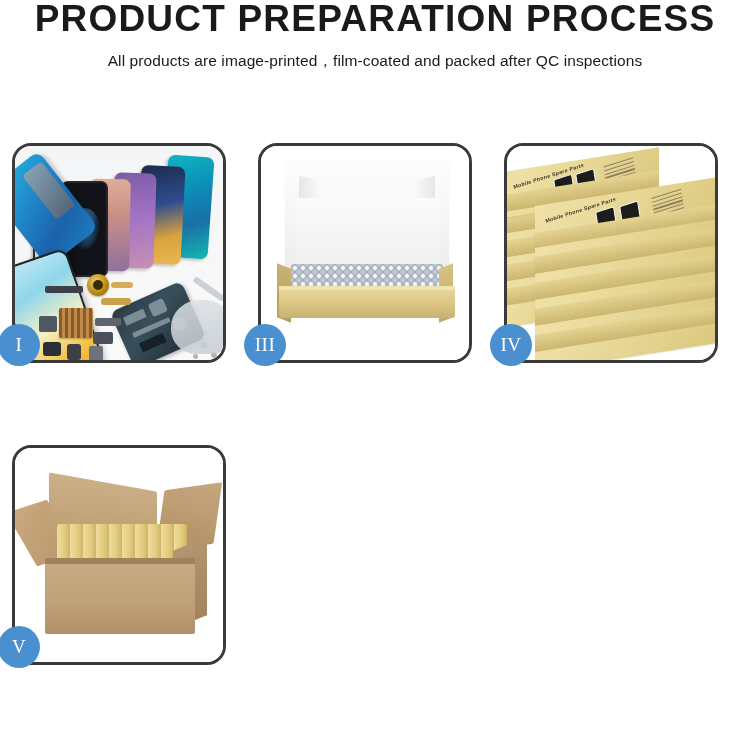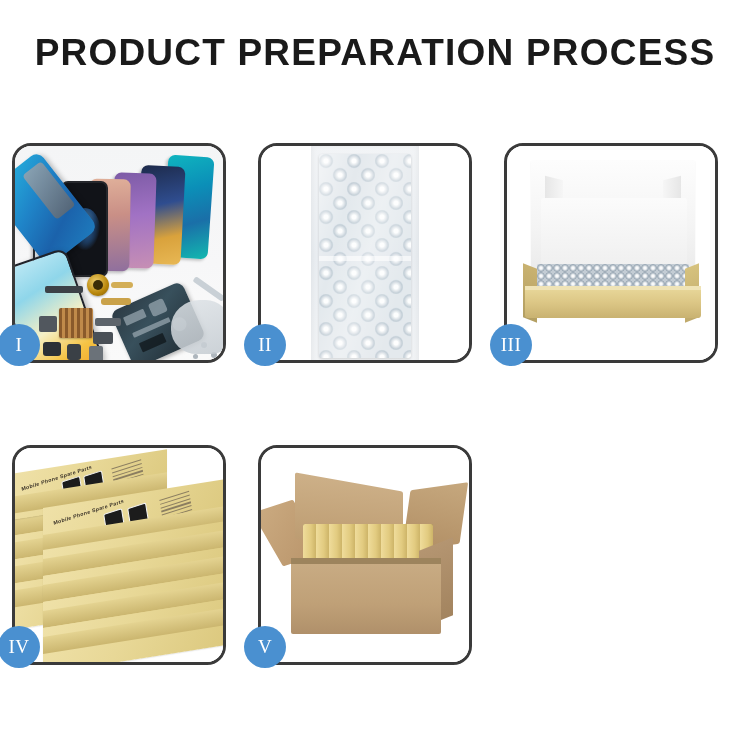--- a/index.html
+++ b/index.html
@@ -6,21 +6,21 @@
   body{
     width:750px;height:750px;
     background:#ffffff;
     font-family:"Liberation Sans", sans-serif;
     overflow:hidden;
     position:relative;
   }
   .page{position:relative;width:750px;height:750px;}
 
   
-  .header{padding-top:34px;text-align:center;}
+  .header{text-align:center;}
   .title{
     font-size:37px;
     font-weight:700;
     letter-spacing:1.2px;
     color:#1a1a1a;
     line-height:1.05;
     font-family:"Liberation Sans", sans-serif;
   }
   .subtitle{
     margin-top:12px;
@@ -281,20 +281,21 @@
   .c6-tab2{position:absolute;left:46px;top:146px;width:16px;height:12px;background:rgba(140,116,84,.5);border-radius:1px;}
   .c6-edge{position:absolute;left:130px;top:70px;width:3px;height:100px;background:rgba(120,98,70,.45);}
 </style>
 </head>
 <body>
 
 <div class="page">
 
   <div class="header">
     <div class="title">PRODUCT PREPARATION PROCESS</div>
+    <div class="subtitle">All products are image-printed，film-coated and packed after QC inspections</div>
   </div>
 
   <div class="grid">
 
     <div class="panel">
       <div class="panel-inner p1">
         <div class="phone-fan">
           <div class="pf pf1"></div>
           <div class="pf pf2"></div>
           <div class="pf pf3"></div>
@@ -329,32 +330,20 @@
         <div class="part screw2"></div>
         <div class="part screw3"></div>
         <div class="tweez"></div>
         <div class="hand"></div>
       </div>
       <div class="badge">
         <span>I</span>
       </div>
     </div>
 
-    <div class="panel">
-      <div class="panel-inner p2">
-        <div class="bw-wrap">
-          <div class="bw"></div>
-          <div class="bw-sheen"></div>
-          <div class="bw-seam"></div>
-        </div>
-      </div>
-      <div class="badge">
-        <span>II</span>
-      </div>
-    </div>
 
     <div class="panel">
       <div class="panel-inner p3">
         <div class="b3-lid">
           <div class="b3-lid-left"></div>
           <div class="b3-lid-right"></div>
         </div>
         <div class="b3-foam"></div>
         <div class="b3-bubble"></div>
         <div class="b3-side-l"></div>

